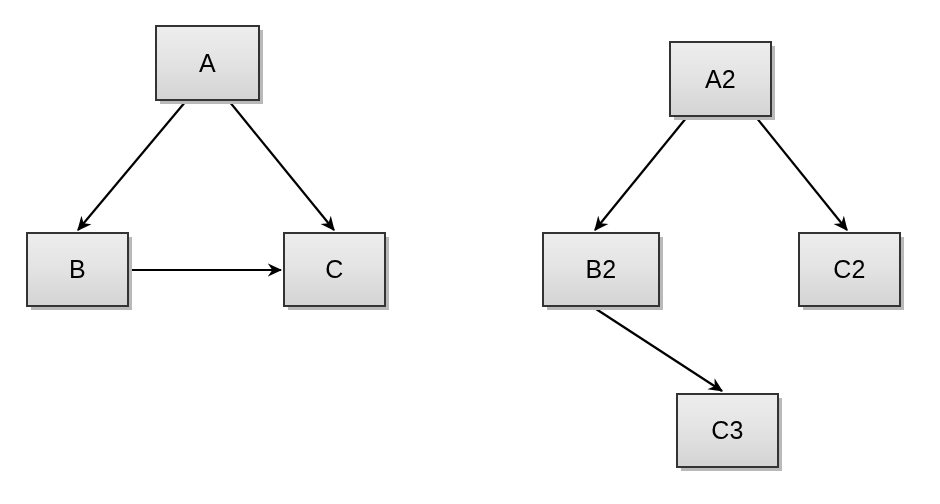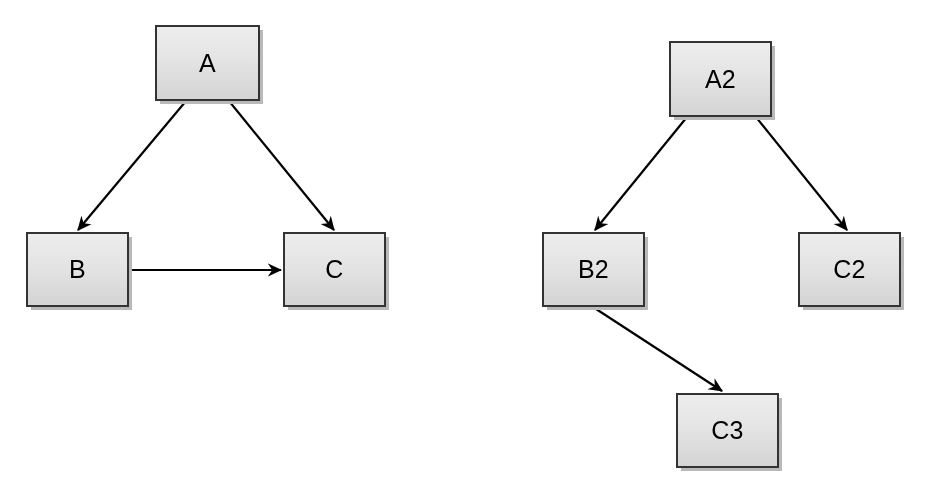--- a/index.html
+++ b/index.html
@@ -81,21 +81,21 @@
           <span class="node-label">B</span>
         </div>
         <div class="node" style="left: 283px; top: 232px; width: 103px; height: 75px;">
           <span class="node-label">C</span>
         </div>
       </div>
       <div>
         <div class="node" style="left: 669px; top: 25px; width: 103px; height: 76px; margin-top: 16px;">
           <span class="node-label">A2</span>
         </div>
-        <div class="node" style="left: 542px; top: 232px; width: 103px; height: 75px;">
+        <div class="node" style="left: 542px; top: 232px; width: 118px; height: 75px;">
           <span class="node-label">B2</span>
         </div>
         <div class="node" style="left: 798px; top: 232px; width: 103px; height: 75px; text-align: right;">
           <span class="node-label">C2</span>
         </div>
         <div class="node" style="left: 676px; top: 393px; width: 103px; height: 75px; text-align: center;">
           <span class="node-label">C3</span>
         </div>
       </div>
     </div>

